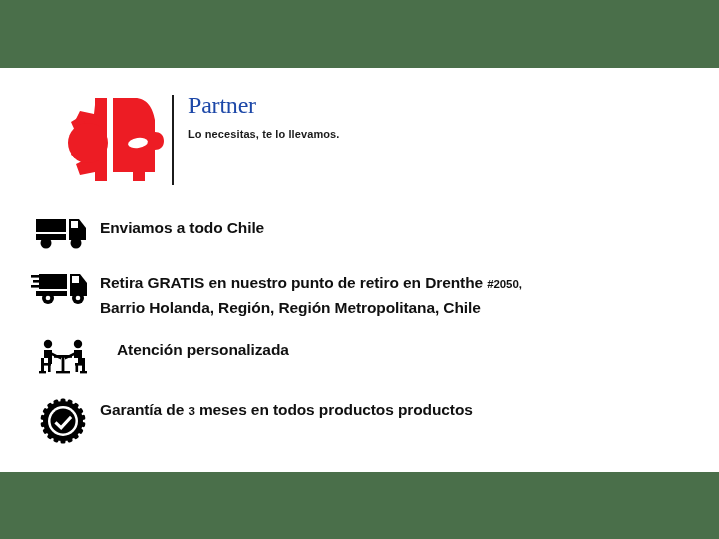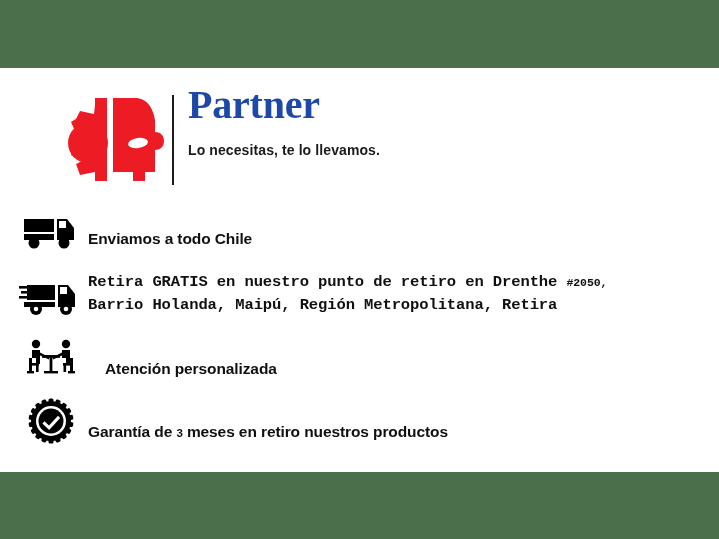--- a/index.html
+++ b/index.html
@@ -48,43 +48,43 @@
     background: #1b1b1b;
   }
   #logo-text {
     position: absolute;
     left: 133px;
     top: -4px;
     width: 340px;
   }
   .brand-line {
     font-family: "Liberation Serif", serif;
-    font-weight: bold;
-    font-size: 40px;
+    font-weight: normal;
+    font-size: 24px;
     line-height: 34px;
     color: #1d48a8;
     letter-spacing: -0.2px;
     white-space: nowrap;
   }
   #brand-tagline {
     font-family: "Liberation Sans", sans-serif;
     font-weight: bold;
-    font-size: 14px;
+    font-size: 11px;
     color: #1a1a1a;
-    margin-top: 20px;
+    margin-top: 6px;
     letter-spacing: 0.1px;
     white-space: nowrap;
   }
 
   
   .feature-row {
     position: absolute;
-    left: 14px;
+    left: 26px;
     display: flex;
-    align-items: flex-end;
+    align-items: flex-start;
   }
   .feature-icon {
     width: 74px;
     flex: 0 0 74px;
     display: flex;
     align-items: center;
     justify-content: center;
   }
   .feature-text {
     font-family: "Liberation Sans", sans-serif;
@@ -97,21 +97,21 @@
   }
   .small-num {
     font-size: 11.5px;
   }
 
   #row-envios  { top: 216px; }
   #row-retiro  { top: 270px; }
   #row-atencion{ top: 338px; gap: 17px; }
   #row-garantia{ top: 398px; }
 
-  #row-retiro .feature-text { line-height: 23px; font-family: Liberation Mono, monospace; }
+  #row-retiro .feature-text { line-height: 23px; }
 
   svg { display: block; }
 </style>
 </head>
 <body>
 
 <div id="canvas">
 
   <div class="band" id="band-top"></div>
   <div class="band" id="band-bottom"></div>
@@ -180,21 +180,21 @@
           <rect x="41" y="6" width="7" height="7" fill="#ffffff"></rect>
           <circle cx="17" cy="28" r="6"></circle>
           <circle cx="47" cy="28" r="6"></circle>
           <circle cx="17" cy="28" r="2.3" fill="#ffffff"></circle>
           <circle cx="47" cy="28" r="2.3" fill="#ffffff"></circle>
         </g>
       </svg>
     </div>
     <div class="feature-text">
       <span>Retira GRATIS en nuestro punto de retiro en Drenthe </span><span class="small-num">#2050,</span><br>
-      <span>Barrio Holanda, Maipú, Región Metropolitana, Retira</span>
+      <span>Barrio Holanda, Región, Región Metropolitana, Chile</span>
     </div>
   </div>
 
   <div class="feature-row" id="row-atencion">
     <div class="feature-icon">
       <svg width="52" height="42" viewBox="0 0 52 42" xmlns="http://www.w3.org/2000/svg">
         <g fill="#000000">
 
           <circle cx="11" cy="6" r="4.2"></circle>
           <path d="M7 12 L15 12 L15 26 L11 26 L11 20 L7 20 Z"></path>
@@ -240,17 +240,17 @@
               <rect x="20.5" y="0.5" width="5" height="45" rx="1.6" transform="rotate(160 23 23)"></rect>
             </g>
           </g>
           <circle cx="23" cy="23" r="15" fill="#ffffff"></circle>
           <circle cx="23" cy="23" r="12.5" fill="#000000"></circle>
           <path d="M16.5 23.3 L21 27.6 L30 17.8 L32.2 20.1 L21.2 32 L14.4 25.6 Z" fill="#ffffff"></path>
         </g>
       </svg>
     </div>
     <div class="feature-text">
-      <span>Garantía de </span><span class="small-num">3</span><span> meses en retiro nuestros productos</span>
+      <span>Garantía de </span><span class="small-num">3</span><span> meses en todos productos productos</span>
     </div>
   </div>
 
 </div>
 
 </body></html>

